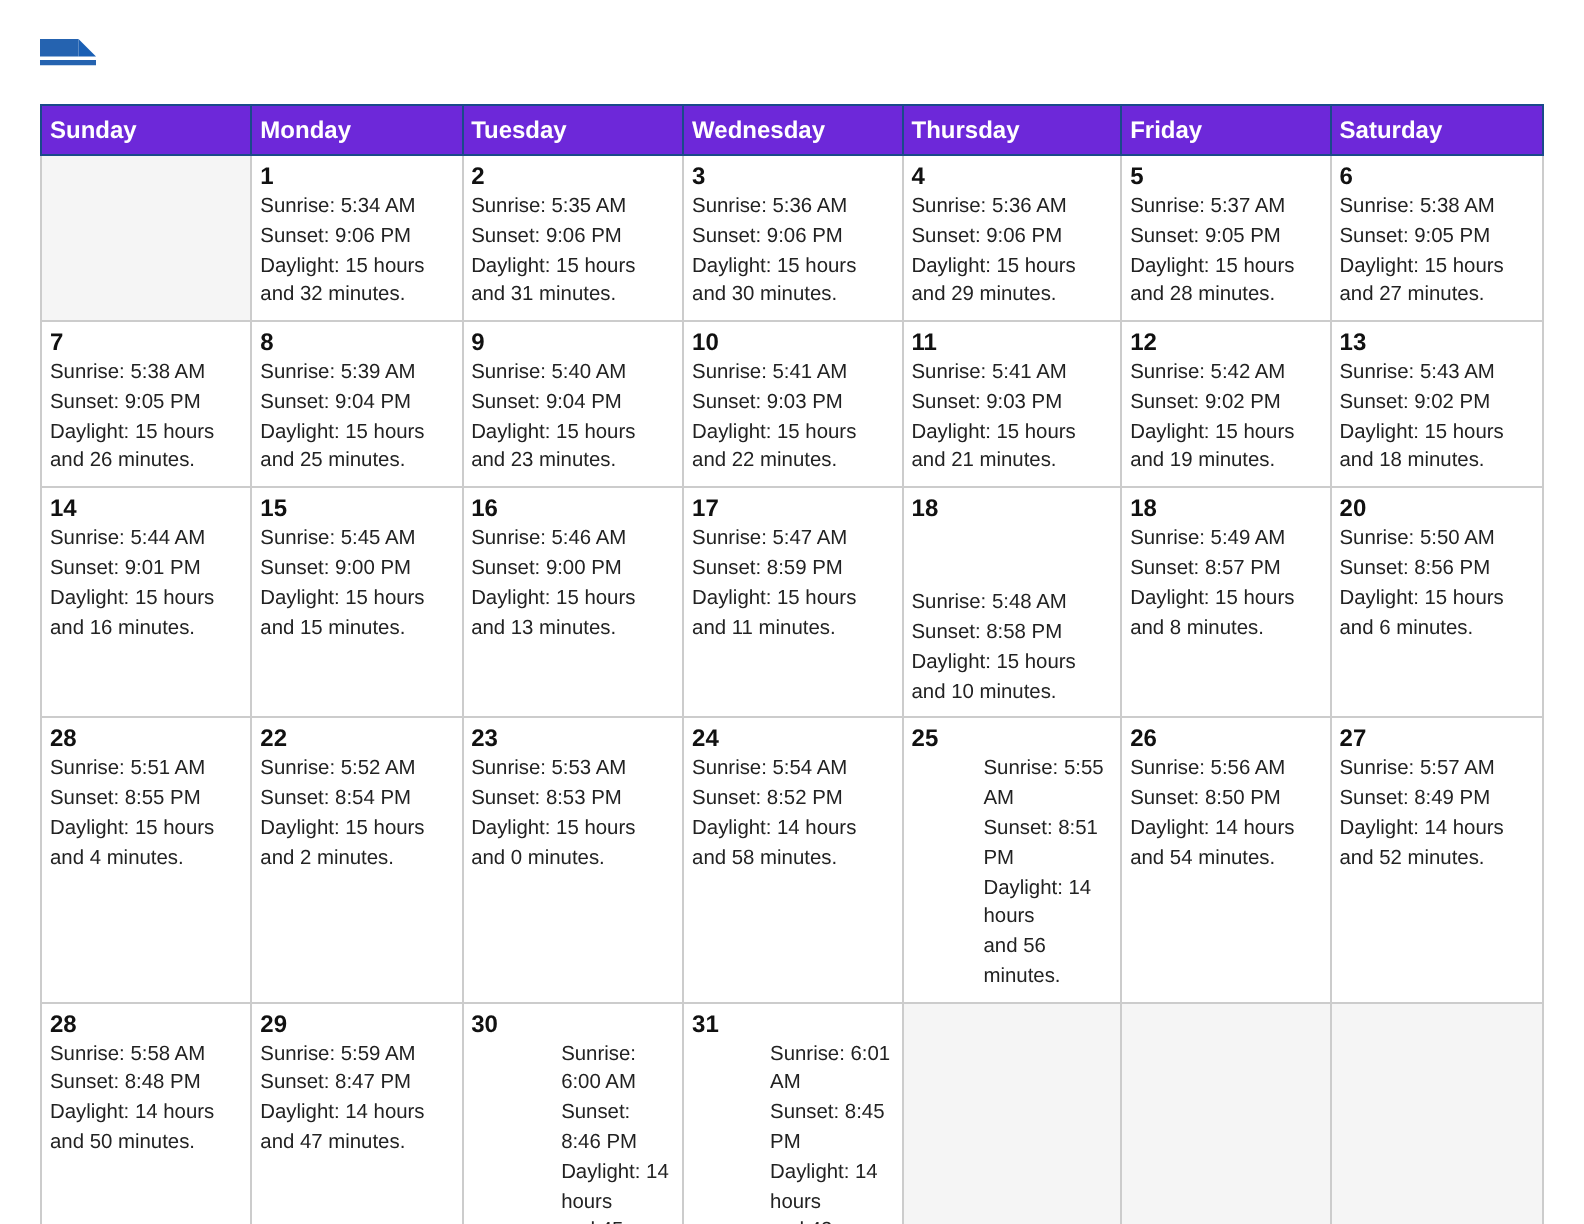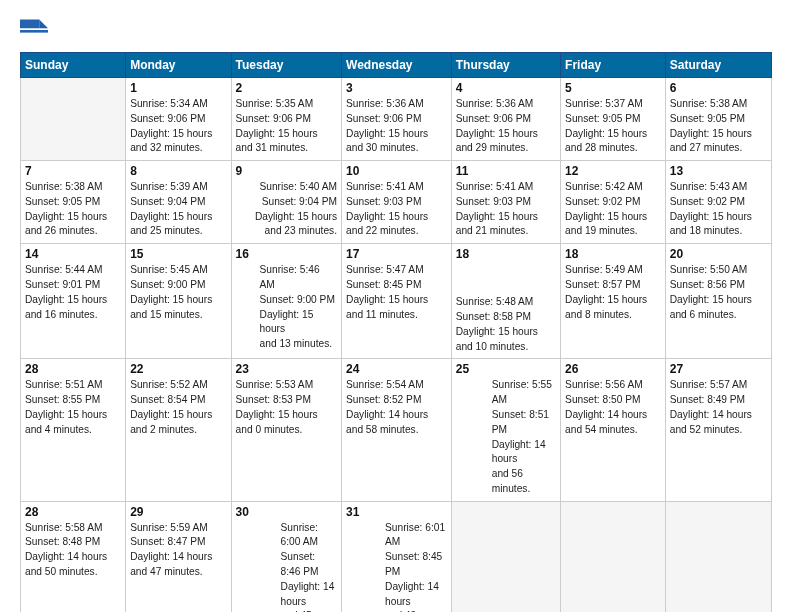--- a/index.html
+++ b/index.html
@@ -54,21 +54,21 @@
       font-size: 15px;
       color: #444;
       margin-top: 2px;
     }
     .calendar {
       width: 100%;
       border-collapse: collapse;
       font-size: 11px;
     }
     .calendar th {
-      background: #0369a1;
+      background: #6d28d9;
       color: #fff;
       font-size: 12px;
       font-weight: bold;
       padding: 5px 4px;
       text-align: left;
       border: 1px solid #1a4a8a;
     }
     .calendar td {
       border: 1px solid #ccc;
       vertical-align: top;
@@ -182,21 +182,21 @@
           </td>
           <td>
             <div class="day-num">8</div>
             <div class="day-info" style="white-space: pre-line;">Sunrise: 5:39 AM
 Sunset: 9:04 PM
 Daylight: 15 hours
 and 25 minutes.</div>
           </td>
           <td>
             <div class="day-num">9</div>
-            <div class="day-info" style="white-space: pre-line; text-align: right;">Sunrise: 5:40 AM
+            <div class="day-info" style="white-space: pre-line;">Sunrise: 5:40 AM
 Sunset: 9:04 PM
 Daylight: 15 hours
 and 23 minutes.</div>
           </td>
           <td>
             <div class="day-num">10</div>
             <div class="day-info" style="white-space: pre-line;">Sunrise: 5:41 AM
 Sunset: 9:03 PM
 Daylight: 15 hours
 and 22 minutes.</div>
@@ -233,29 +233,29 @@
           </td>
           <td>
             <div class="day-num">15</div>
             <div class="day-info" style="white-space: pre-line;">Sunrise: 5:45 AM
 Sunset: 9:00 PM
 Daylight: 15 hours
 and 15 minutes.</div>
           </td>
           <td>
             <div class="day-num">16</div>
-            <div class="day-info" style="white-space: pre-line; margin-left: 24px;">Sunrise: 5:46 AM
+            <div class="day-info" style="white-space: pre-line;">Sunrise: 5:46 AM
 Sunset: 9:00 PM
 Daylight: 15 hours
 and 13 minutes.</div>
           </td>
           <td>
             <div class="day-num">17</div>
             <div class="day-info" style="white-space: pre-line;">Sunrise: 5:47 AM
-Sunset: 8:45 PM
+Sunset: 8:59 PM
 Daylight: 15 hours
 and 11 minutes.</div>
           </td>
           <td>
             <div class="day-num">18</div>
             <div class="day-info" style="white-space: pre-line; margin-top: 34px;">Sunrise: 5:48 AM
 Sunset: 8:58 PM
 Daylight: 15 hours
 and 10 minutes.</div>
           </td>

